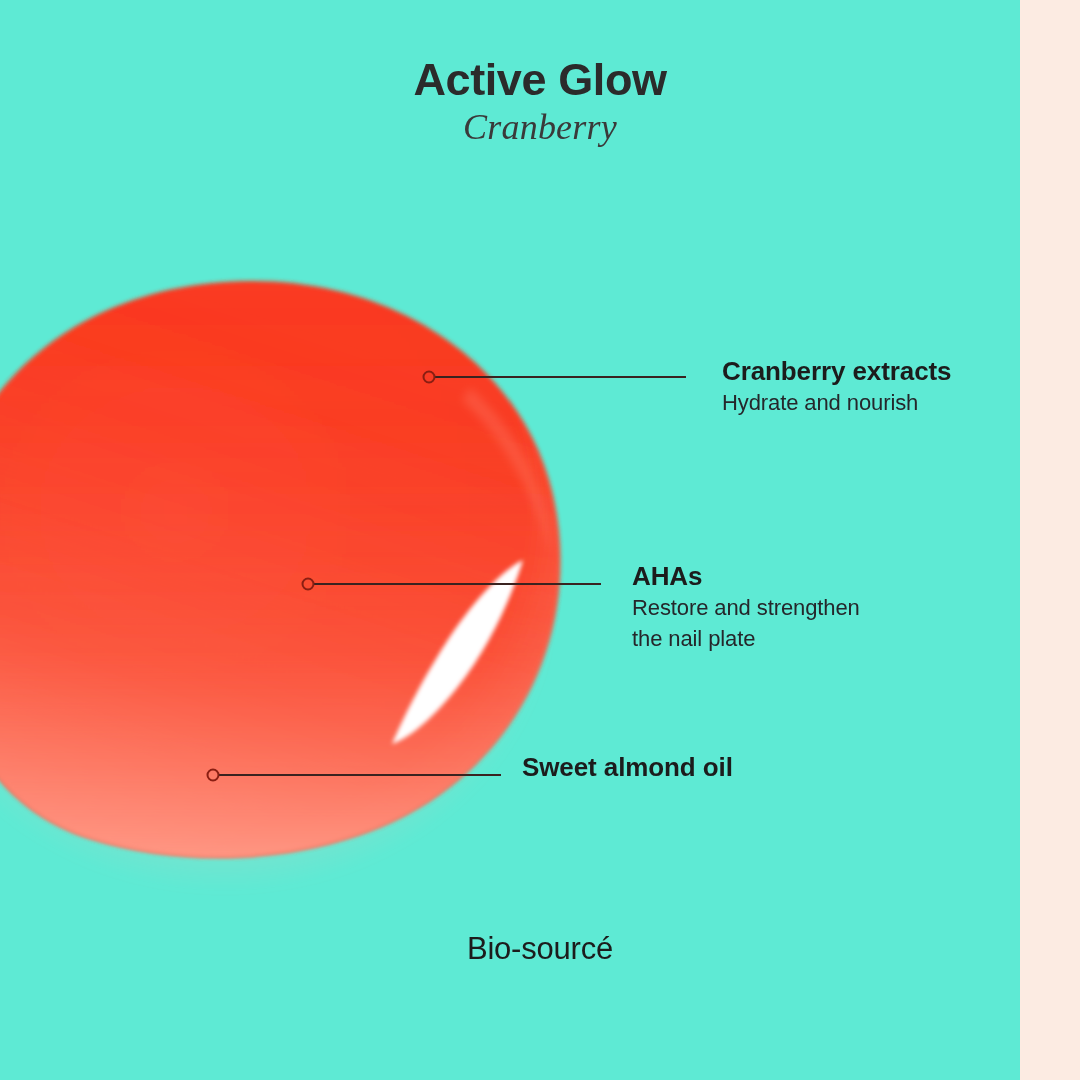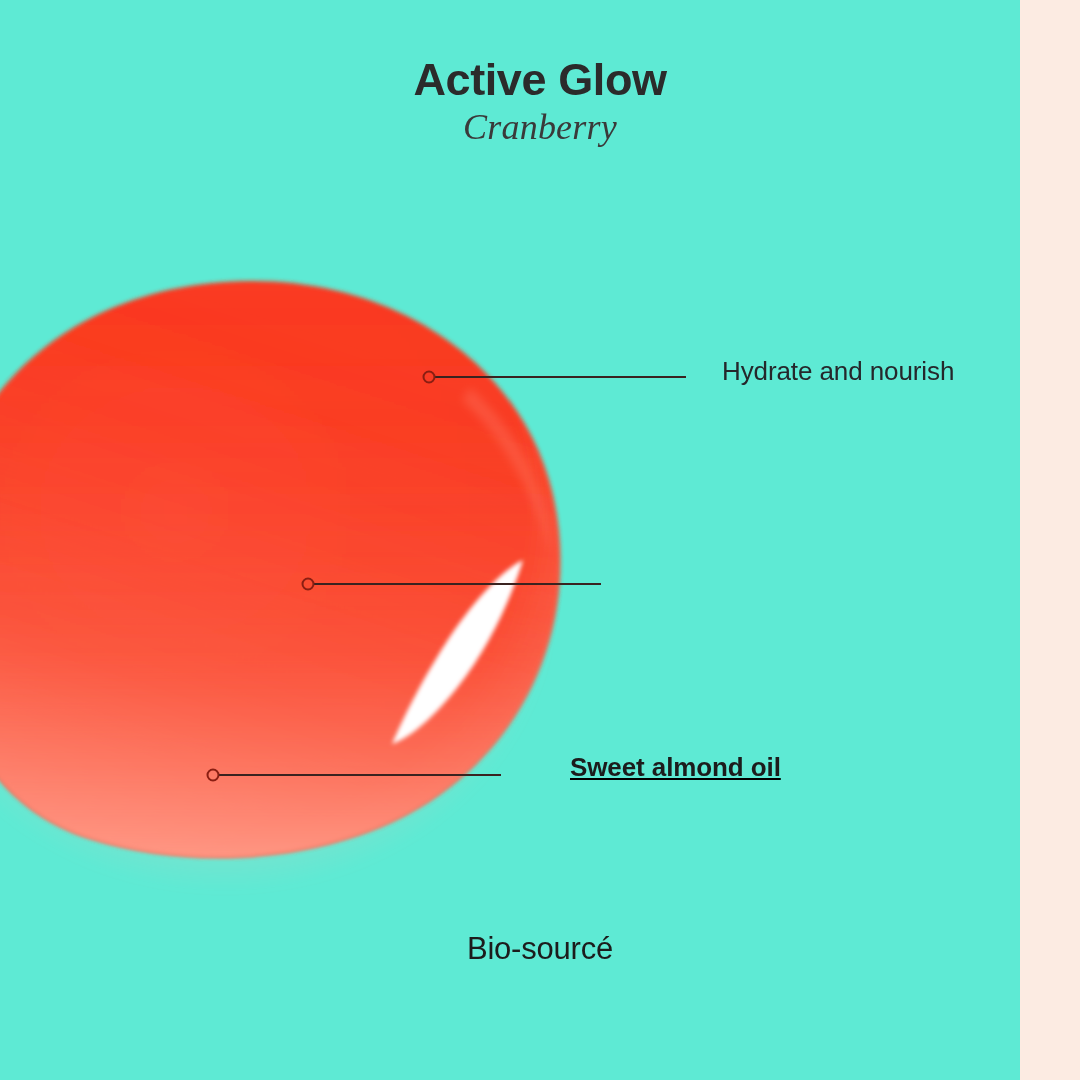--- a/index.html
+++ b/index.html
@@ -60,21 +60,21 @@
     font-family: "Liberation Sans", sans-serif;
     font-weight: 700;
     font-size: 26px;
     line-height: 31px;
     color: #1c1c1c;
     letter-spacing: -0.1px;
   }
   .callout-sub {
     font-family: "Liberation Sans", sans-serif;
     font-weight: 400;
-    font-size: 26px;
+    font-size: 22px;
     line-height: 31px;
     color: #25272b;
     letter-spacing: -0.1px;
   }
 
   
   #footer {
     position: absolute;
     left: 0;
     top: 925px;
@@ -178,25 +178,31 @@
     <line x1="218" y1="775" x2="501" y2="775" stroke="#3A2320" stroke-width="2"></line>
     <circle cx="213" cy="775" r="5.5" fill="none" stroke="#8A1E12" stroke-width="2"></circle>
   </svg>
 
   <div id="header">
     <div id="title">Active Glow</div>
     <div id="subtitle">Cranberry</div>
   </div>
 
   <div class="callout-text" style="left:722px; top:356px;">
+    <div class="callout-title">Cranberry extracts</div>
     <div class="callout-sub">Hydrate and nourish</div>
   </div>
 
-
-  <div class="callout-text" style="left:570px; top:752px;text-decoration:underline;">
+  <div class="callout-text" style="left:632px; top:561px;">
+    <div class="callout-title">AHAs</div>
+    <div class="callout-sub">Restore and strengthen</div>
+    <div class="callout-sub">the nail plate</div>
+  </div>
+
+  <div class="callout-text" style="left:522px; top:752px;">
     <div class="callout-title">Sweet almond oil</div>
   </div>
 
   <div id="footer">
     <div id="stat-label">Bio-sourcé</div>
   </div>
 
 </div>
 
 </body></html>

